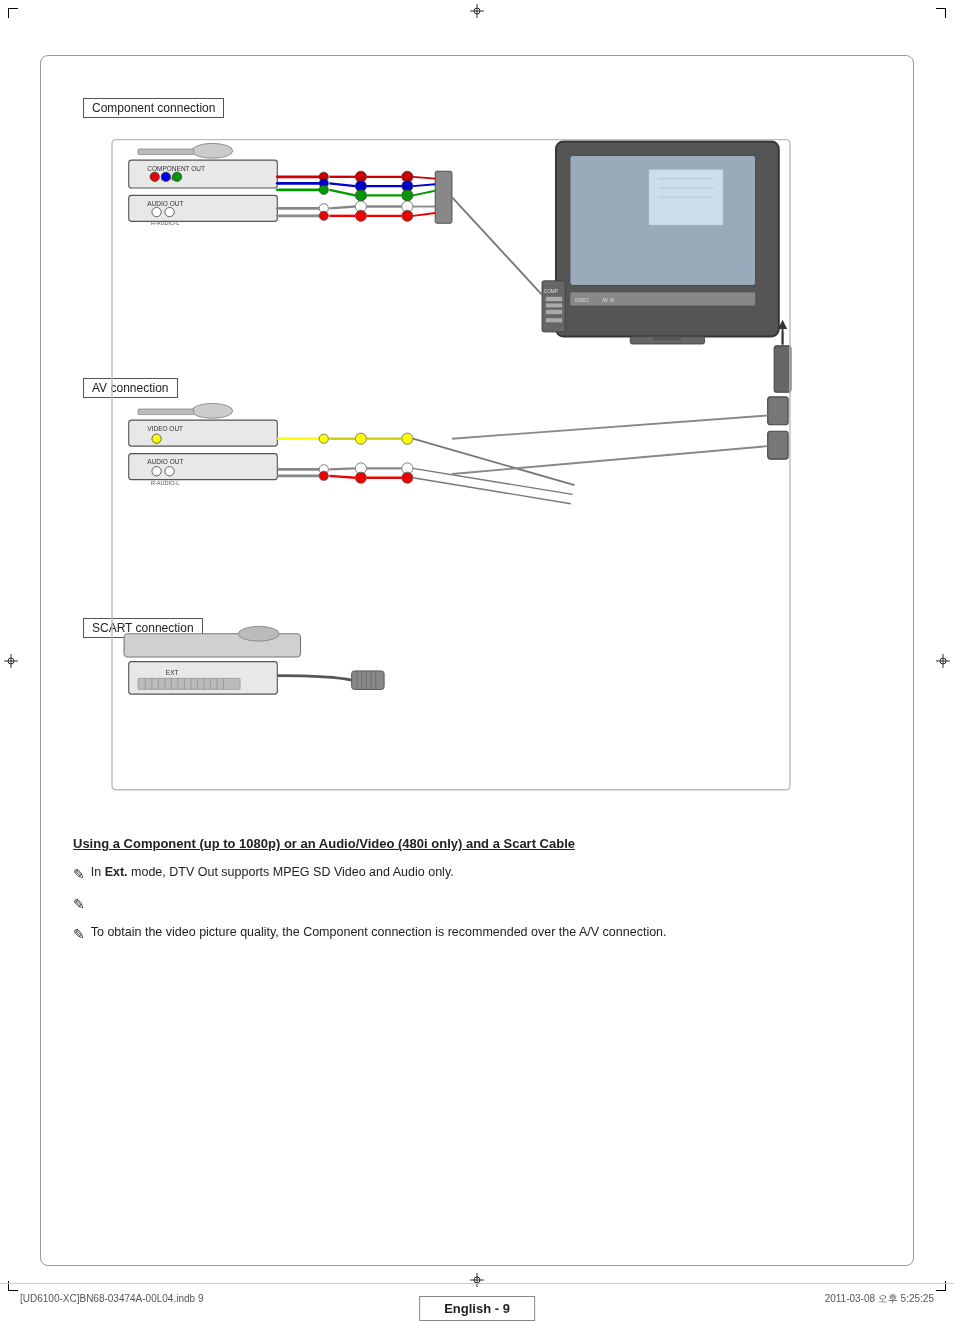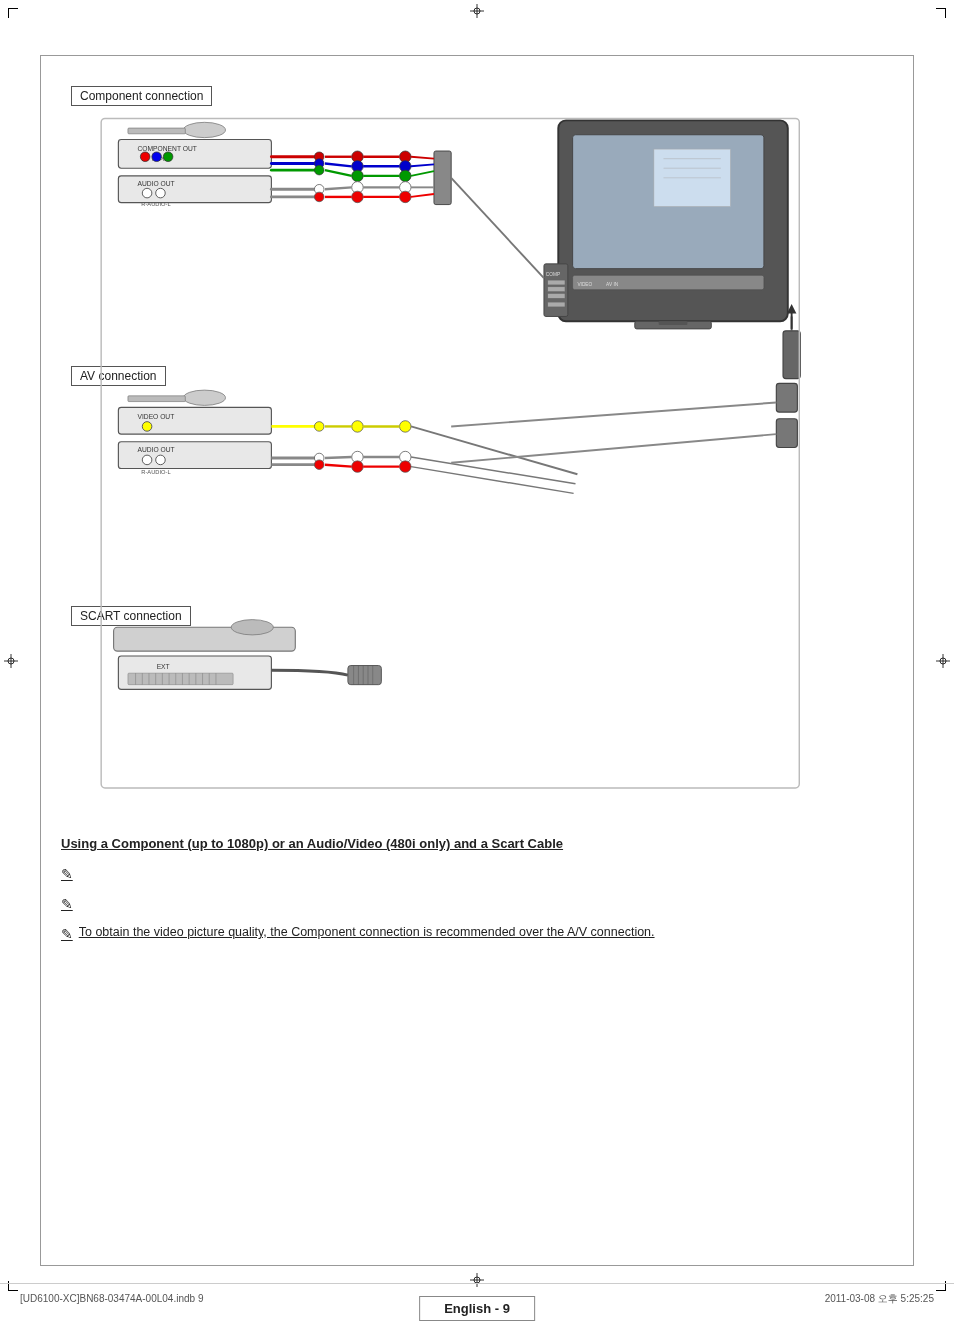--- a/index.html
+++ b/index.html
@@ -63,23 +63,22 @@
     .crosshair svg { width: 100%; height: 100%; }
 
     
     .main-box {
       position: absolute;
       top: 55px;
       left: 40px;
       right: 40px;
       bottom: 55px;
       border: 1px solid #999;
-      border-radius: 0;
-      padding: 20px;
-      text-decoration: underline;
+      border-radius: 8px;
+      padding: 32px;
     }
 
     
     .diagram-area {
       position: relative;
       width: 100%;
       height: 720px;
       border-bottom: none;
     }
 
@@ -106,21 +105,20 @@
     .notes-section {
       margin-top: 16px;
       padding-top: 12px;
     }
 
     .notes-title {
       font-size: 13px;
       font-weight: bold;
       text-decoration: underline;
       margin-bottom: 12px;
-      margin-top: 12px;
     }
 
     .note-item {
       display: flex;
       align-items: flex-start;
       margin-bottom: 8px;
       font-size: 12.5px;
       line-height: 1.5;
     }
 
@@ -409,20 +407,23 @@
       <polygon points="764,222 759,232 769,232" fill="#333"></polygon>
 
     </svg>
   </div>
 
   <div class="notes-section">
     <div class="notes-title">Using a Component (up to 1080p) or an Audio/Video (480i only) and a Scart Cable</div>
 
     <div class="note-item">
       <span class="note-icon">✎</span>
+      <span class="note-text">
+        In <strong>Ext.</strong> mode, DTV Out supports MPEG SD Video and Audio only.
+      </span>
     </div>
 
     <div class="note-item">
       <span class="note-icon">✎</span>
     </div>
 
     <div class="note-item">
       <span class="note-icon">✎</span>
       <span class="note-text">
         To obtain the video picture quality, the Component connection is recommended over the A/V connection.

